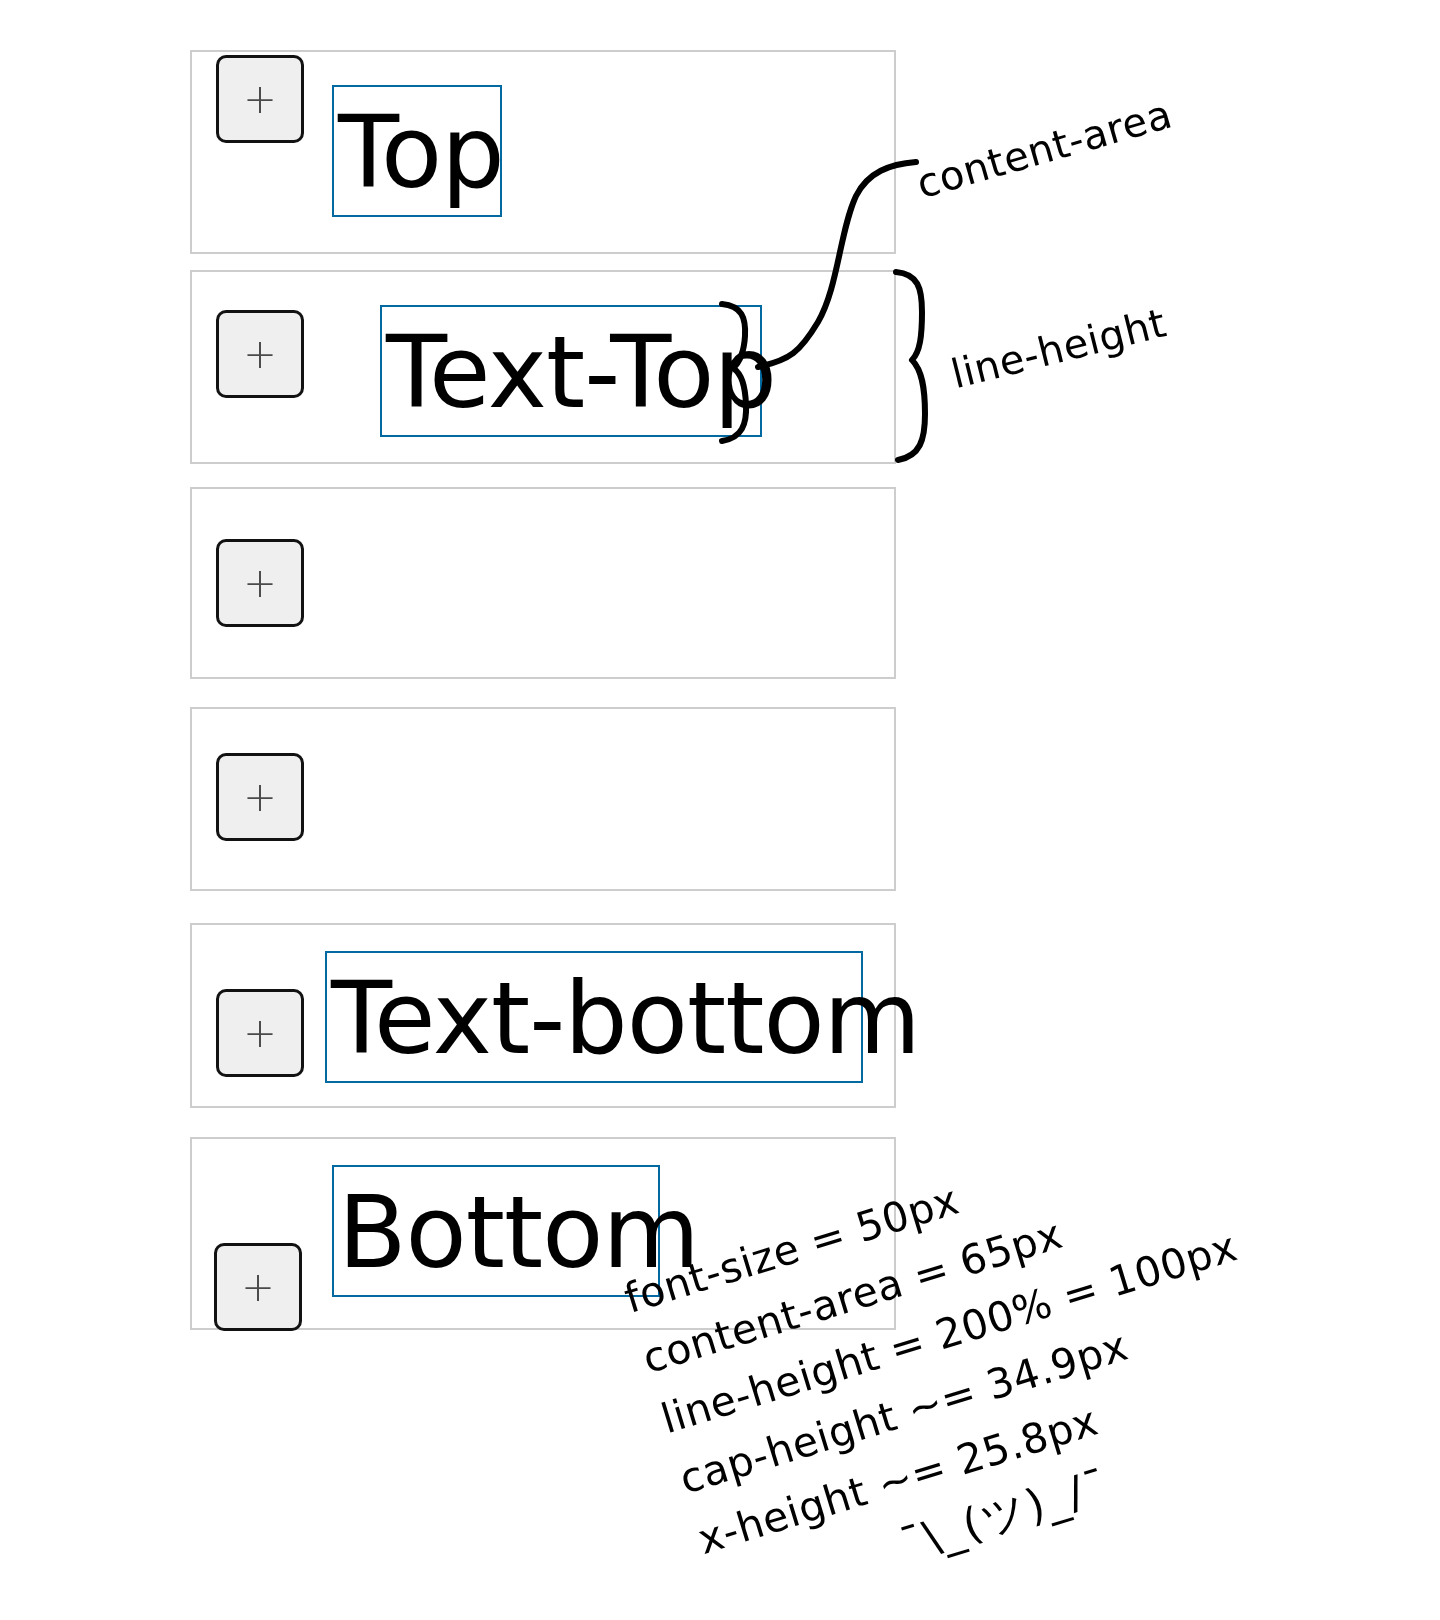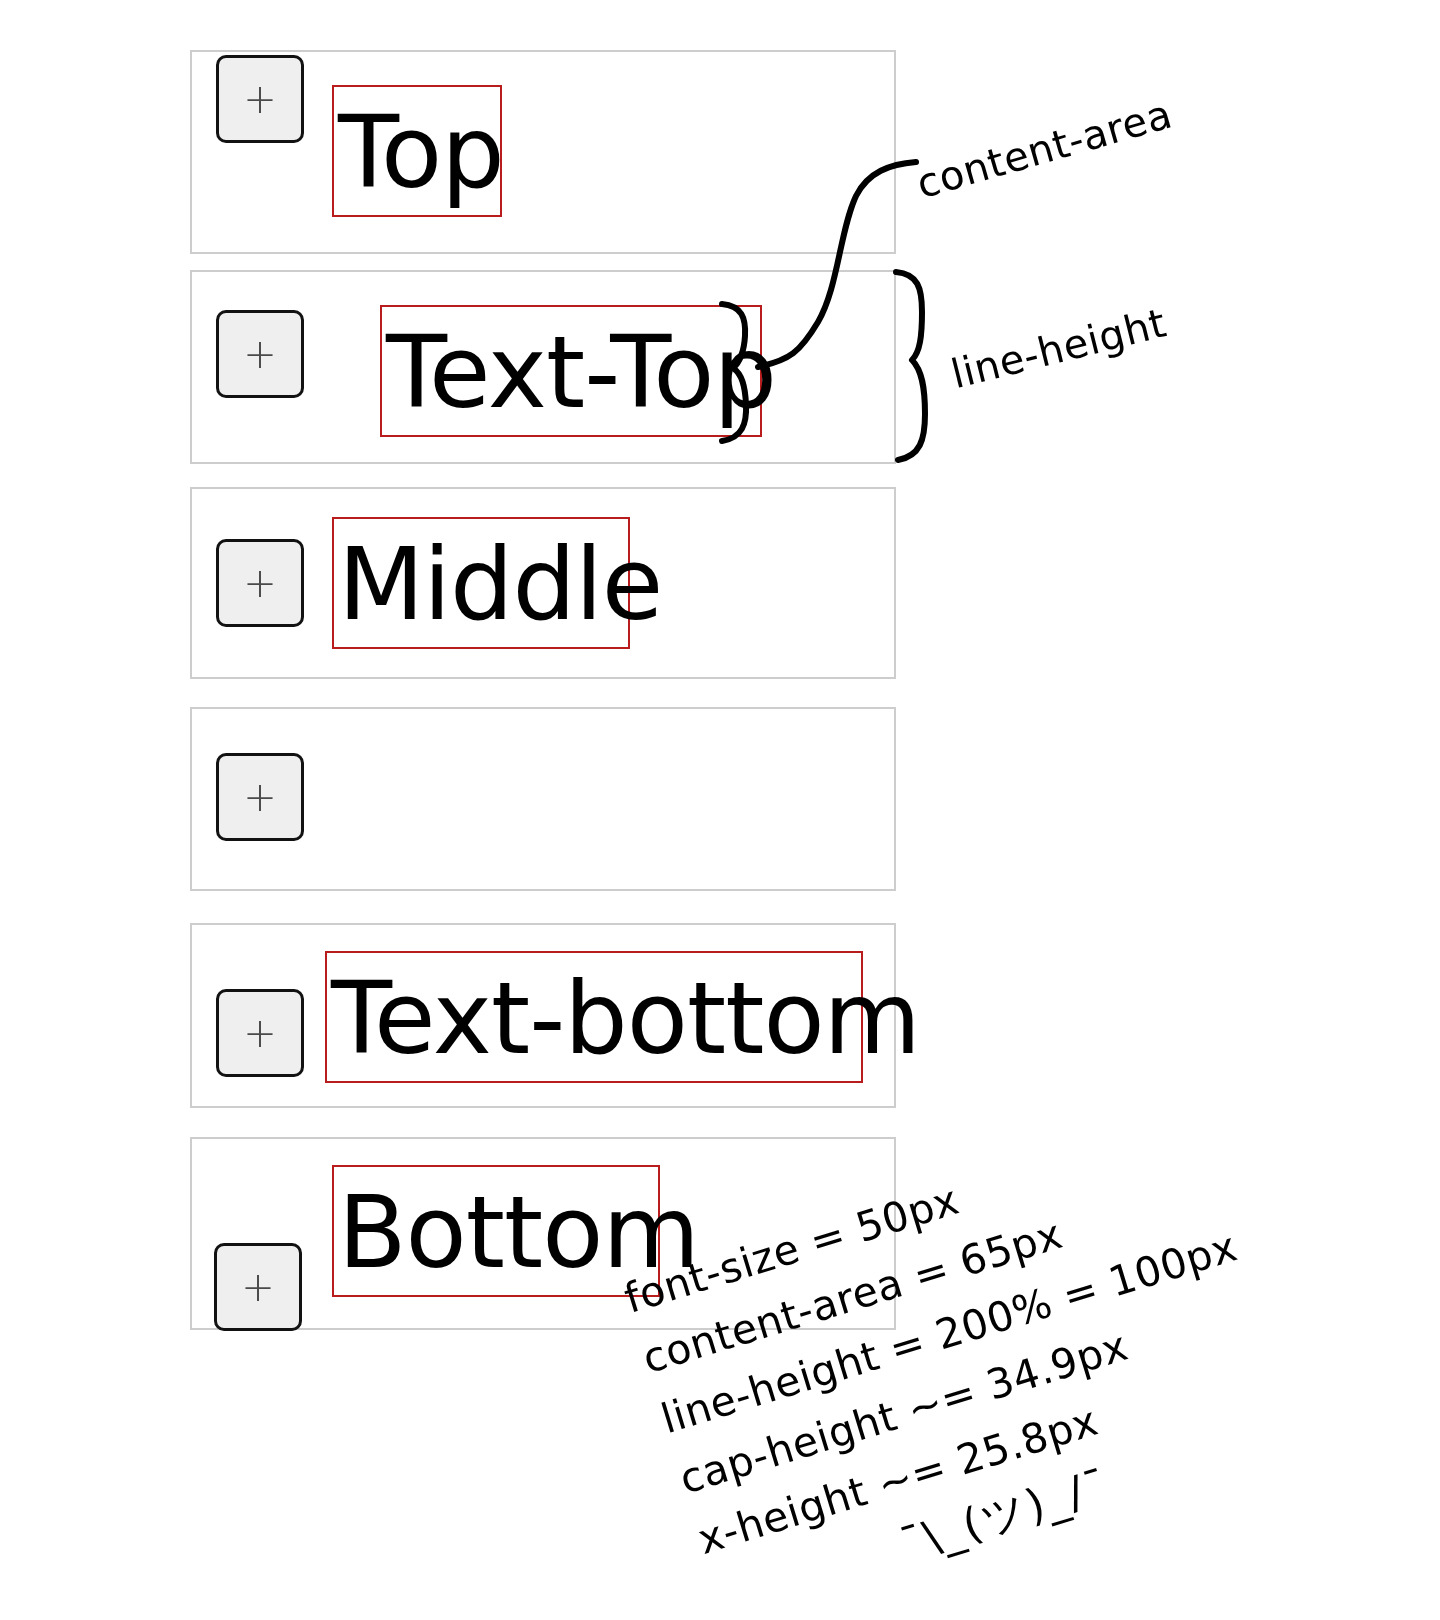--- a/index.html
+++ b/index.html
@@ -43,21 +43,21 @@
     line-height: 1;
     color: #4a4a4a;
     font-weight: 300;
     user-select: none;
   }
 
   
   .content-box {
     position: absolute;
     box-sizing: border-box;
-    border: 2px solid #b91c1c;
+    border: 2px solid #0369a1;
     background: transparent;
     z-index: 2;
   }
   .content-box .word {
     position: absolute;
     left: 4px;
     white-space: nowrap;
     font-family: "DejaVu Sans", sans-serif;
     font-size: 100px;
     line-height: 100px;
@@ -139,23 +139,20 @@
     <span class="glyph">+</span>
   </div>
   <div class="content-box" style="left:140px; top:33px; width:382px; height:132px;margin-left:48px;">
     <span class="word" style="top:16px;">Text-Top</span>
   </div>
 </div>
 
 <div class="row" id="row-middle" style="left:190px; top:487px; width:706px; height:192px;">
   <div class="plus-btn" style="left:24px; top:50px;">
     <span class="glyph">+</span>
-  </div>
-  <div class="content-box" style="left:140px; top:28px; width:298px; height:132px;">
-    <span class="word" style="top:16px;">Middle</span>
   </div>
 </div>
 
 <div class="row" id="row-baseline" style="left:190px; top:707px; width:706px; height:184px;">
   <div class="plus-btn" style="left:24px; top:44px;">
     <span class="glyph">+</span>
   </div>
 </div>
 
 <div class="row" id="row-text-bottom" style="left:190px; top:923px; width:706px; height:185px;">

